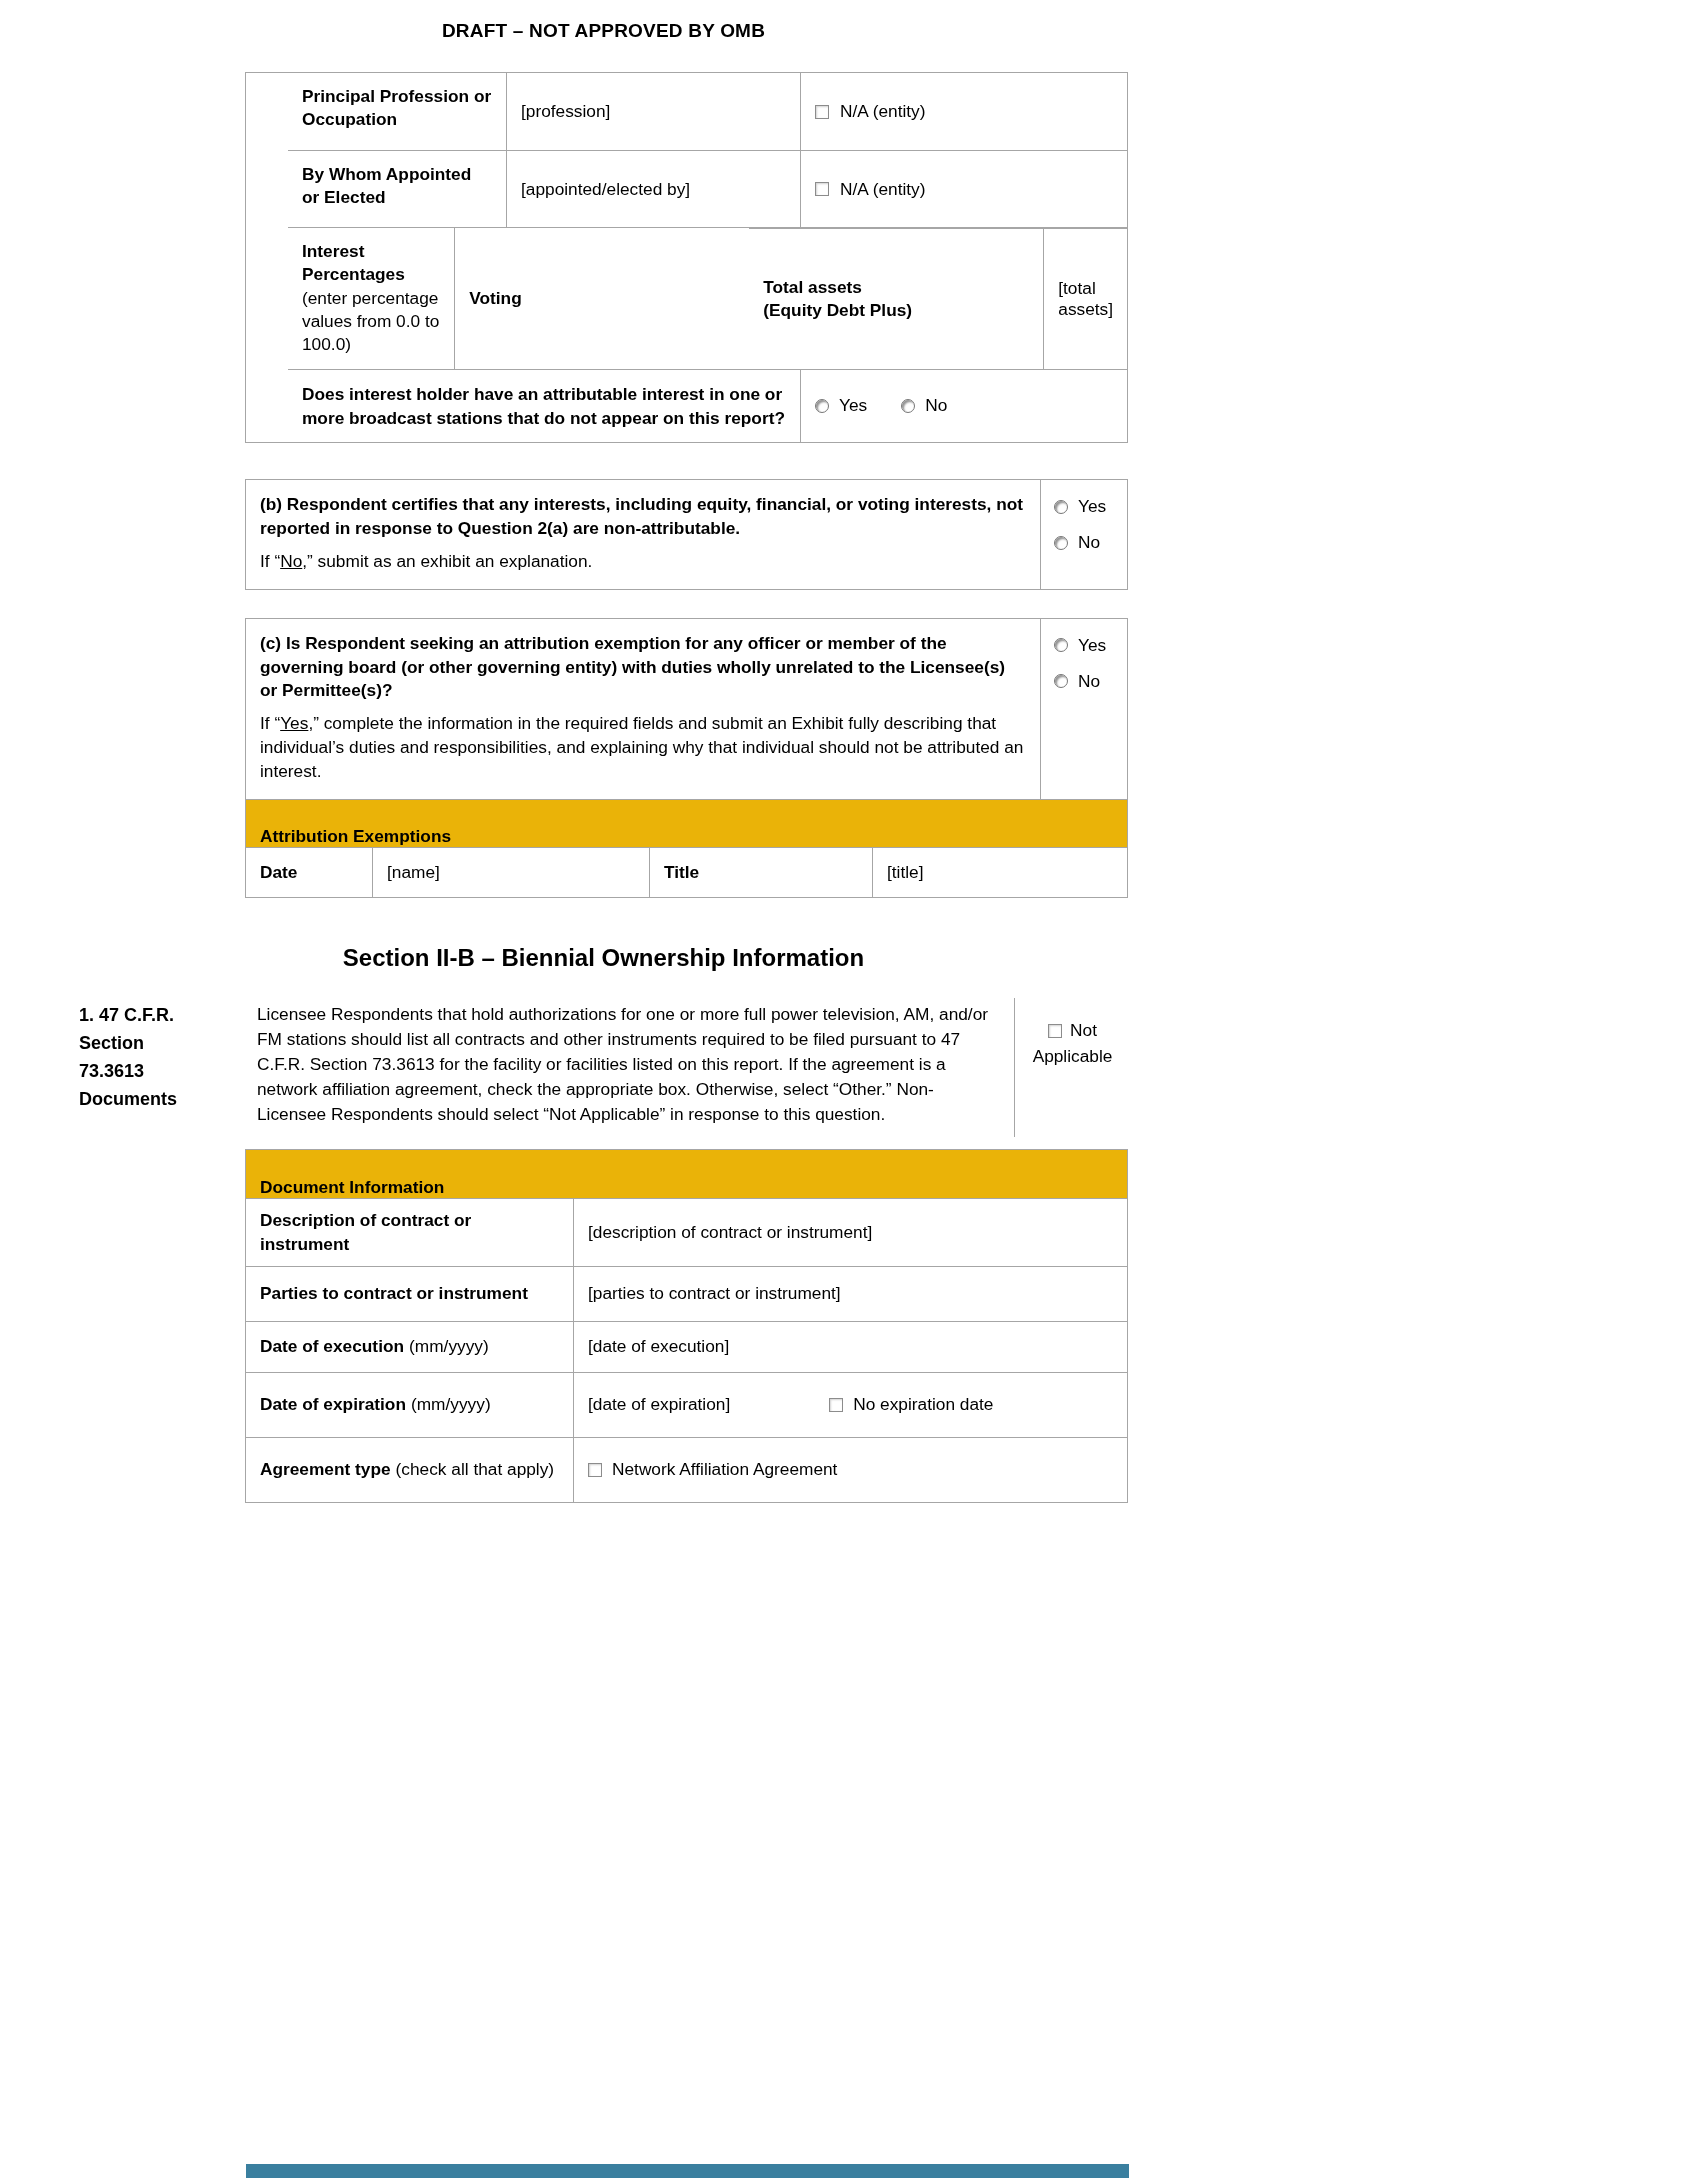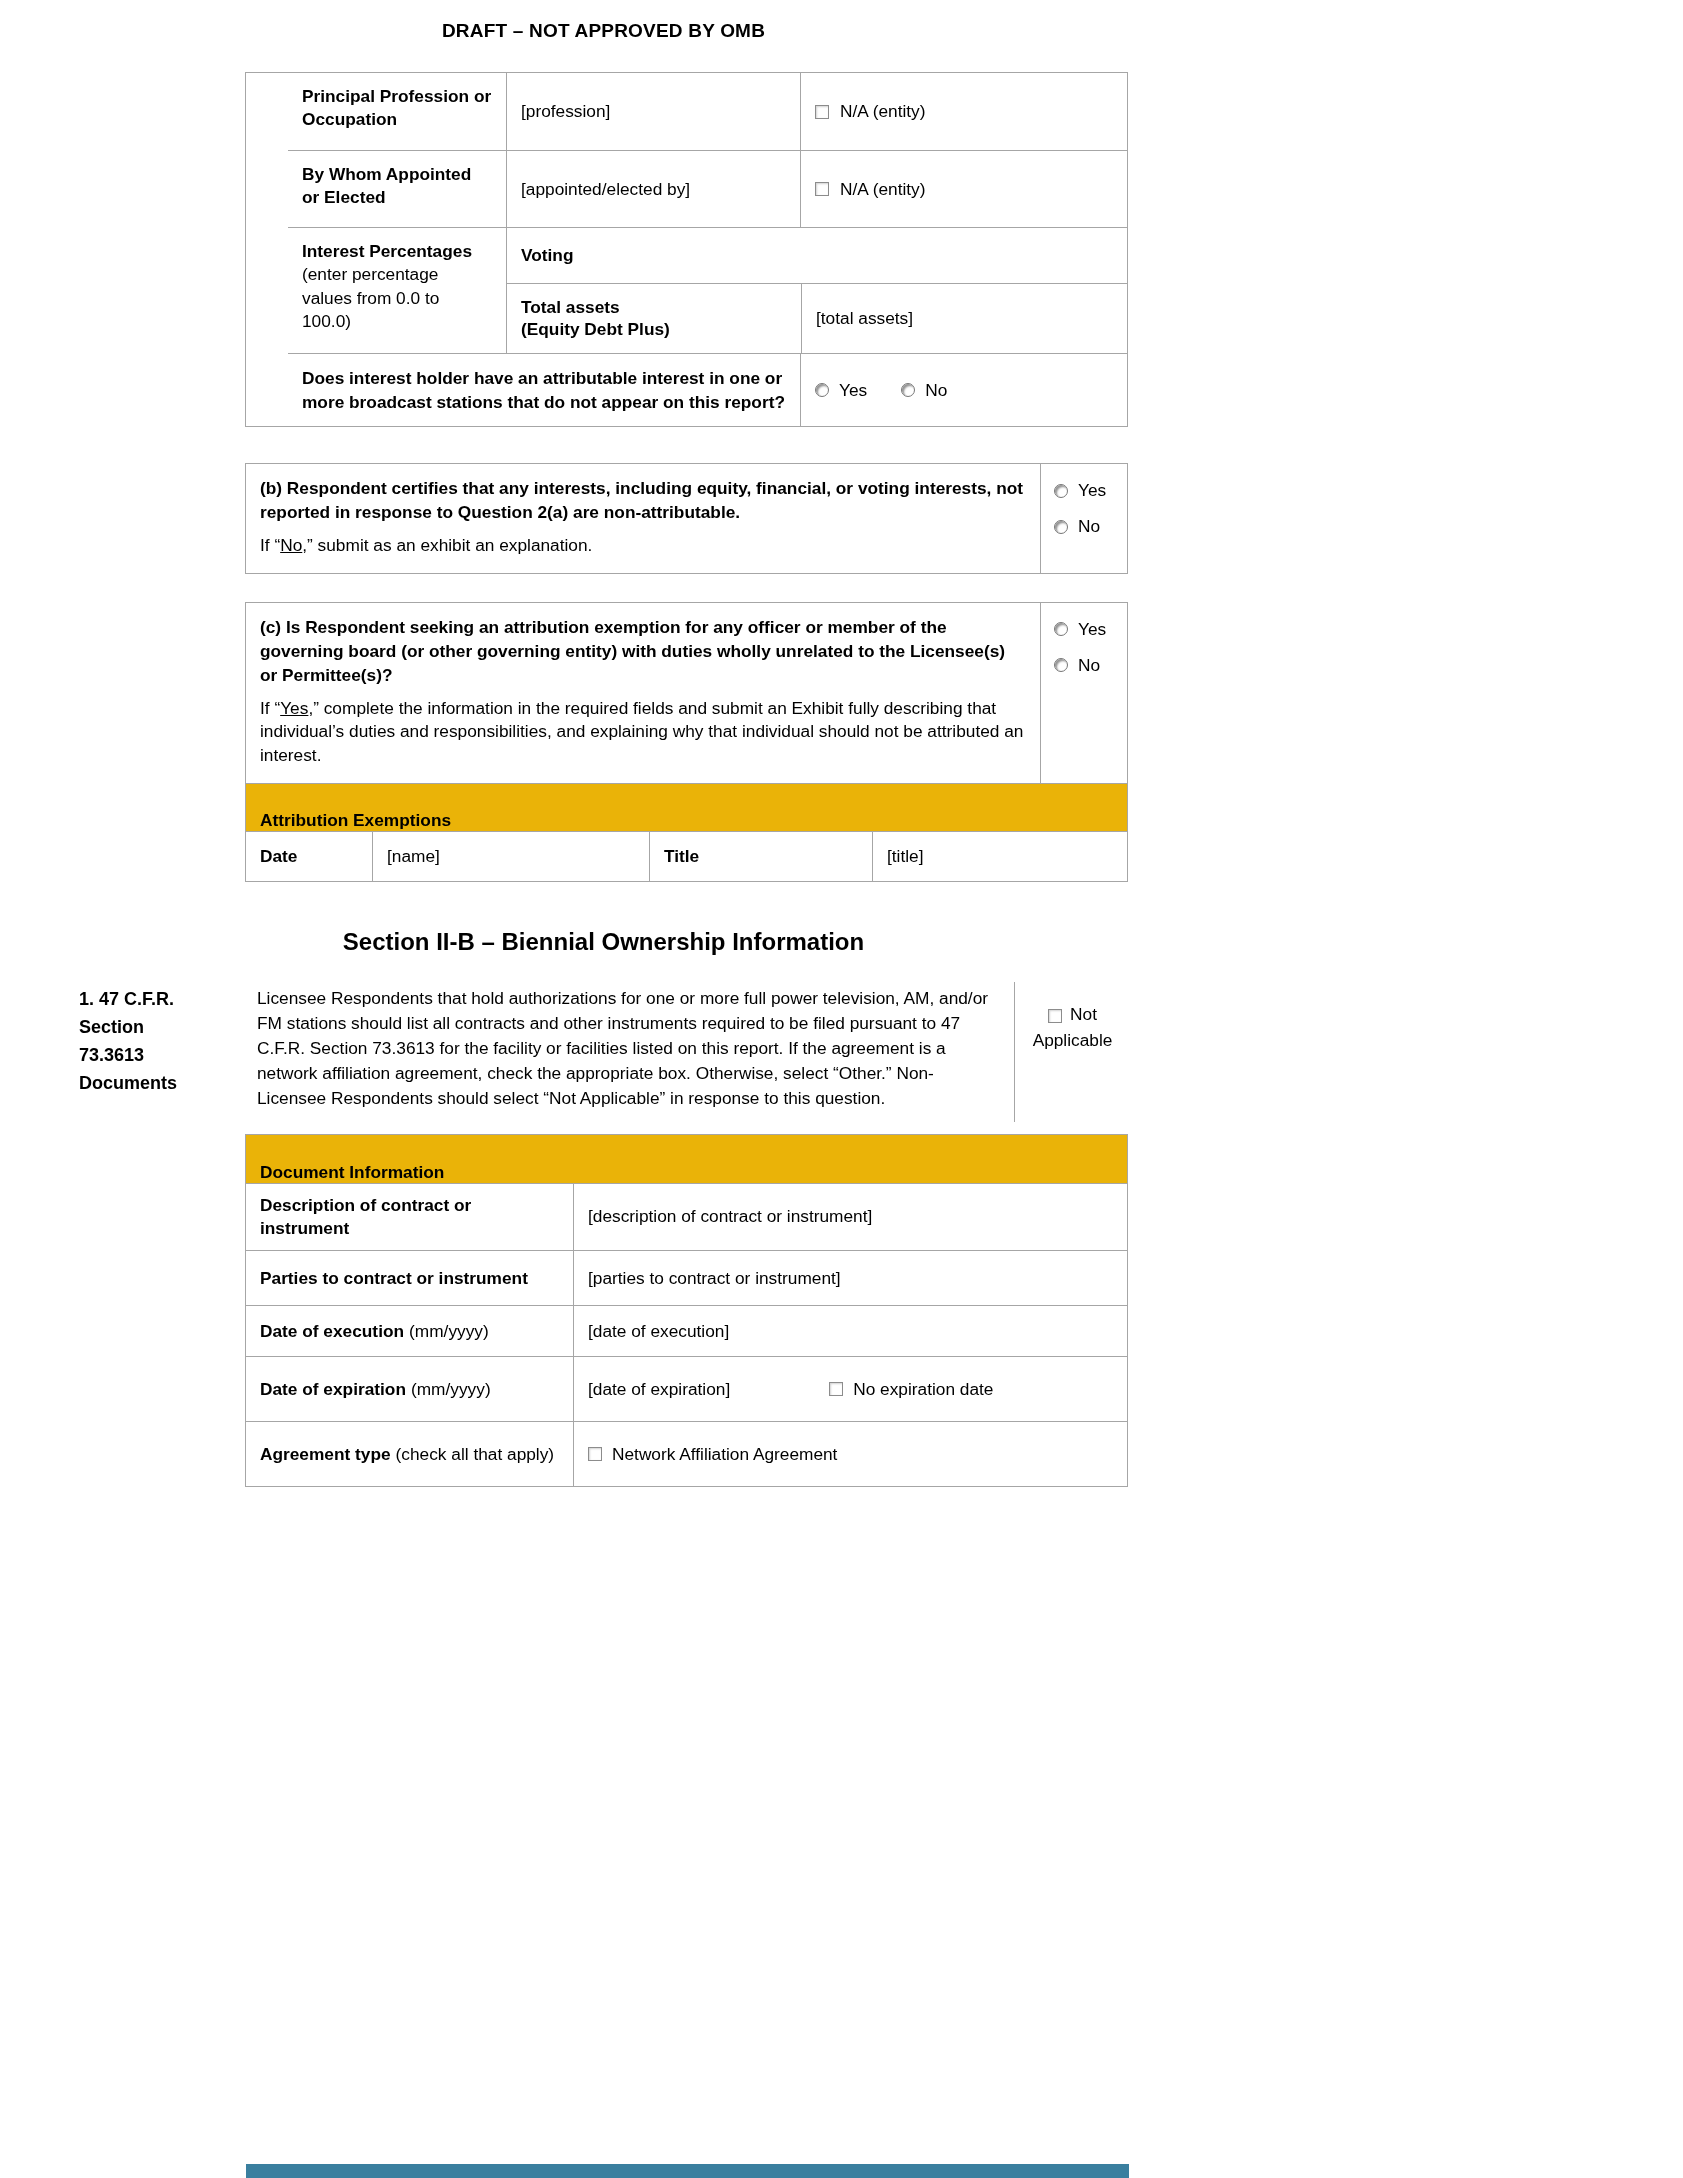--- a/index.html
+++ b/index.html
@@ -32,21 +32,21 @@
   .tr { display:flex; }
   .tr + .tr { border-top:1px solid #a6a6a6; }
   .cell { padding:12px 14px; }
 
   
   .t1 { margin-top:30px;padding-left:42px; }
   .c1 { width:218px; line-height:1.35; }
   .c2 { width:294px; border-left:1px solid #a6a6a6; display:flex; align-items:center; }
   .c3 { flex:1; border-left:1px solid #a6a6a6; display:flex; align-items:center; gap:11px; }
   .rh78 { min-height:77px; }
-  .subcol { flex:1; display:flex; flex-direction:column; border-left:1px solid #a6a6a6; }
+  .subcol { flex:1; display:flex; flex-direction:row; border-left:1px solid #a6a6a6; }
   .subrow { display:flex; min-height:55px; }
   .subrow + .subrow { border-top:1px solid #a6a6a6; }
   .c2s { width:294px; padding:12px 14px; display:flex; flex-direction:column; justify-content:center; line-height:1.3; }
   .c3s { flex:1; border-left:1px solid #a6a6a6; padding:12px 14px; display:flex; align-items:center; }
   .cq { width:512px; line-height:1.4; min-height:63px; }
   .cyn { flex:1; border-left:1px solid #a6a6a6; display:flex; align-items:center; gap:34px; padding:12px 14px; }
   .ritem-inline { display:flex; align-items:center; gap:10px; }
 
   
   .qb { margin-top:36px; }

